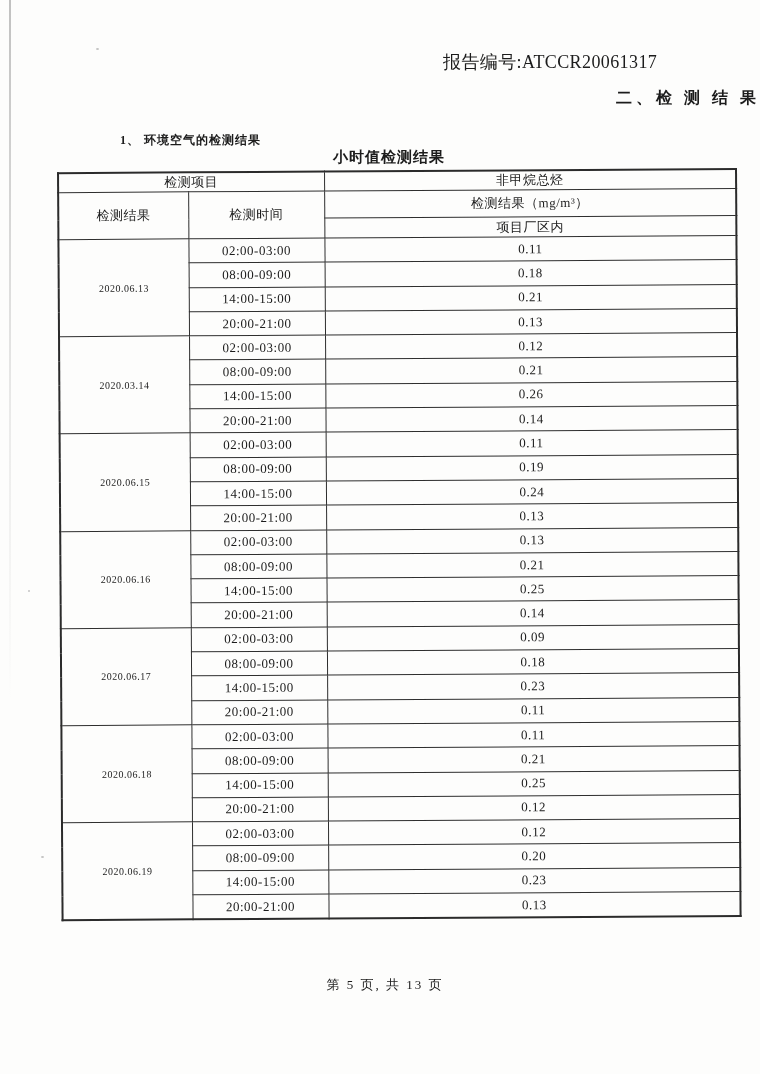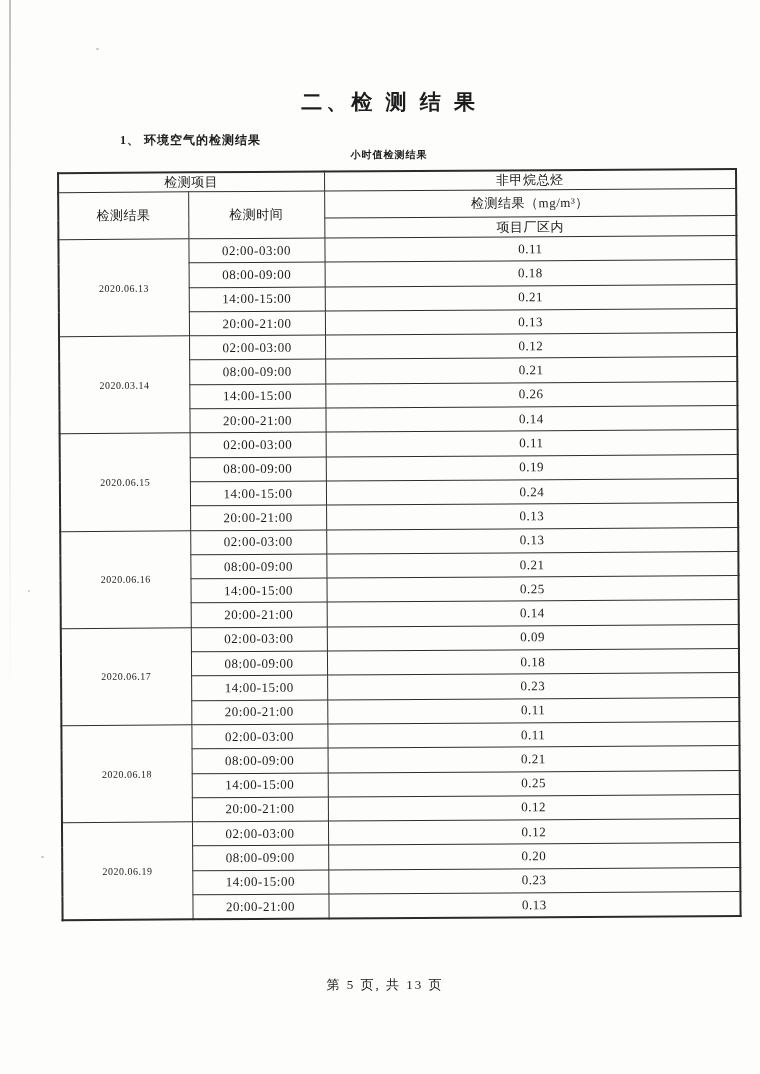--- a/index.html
+++ b/index.html
@@ -40,24 +40,24 @@
     top: 50px;
     font-size: 18px;
     letter-spacing: 0.4px;
     white-space: nowrap;
   }
   .section-title {
     position: absolute;
     left: 0;
     top: 88px;
     width: 100%;
-    text-align: center;
+    text-align: right;
     padding-left: 20px;
     box-sizing: border-box;
-    font-size: 21px;
+    font-size: 16px;
     font-weight: bold;
     letter-spacing: 4px;
     white-space: nowrap;
   }
   .subsection-title {
     position: absolute;
     left: 120px;
     top: 132px;
     font-size: 12px;
     font-weight: bold;
@@ -65,21 +65,21 @@
     white-space: nowrap;
   }
   .table-title {
     position: absolute;
     left: 0;
     top: 148px;
     width: 100%;
     text-align: center;
     padding-left: 18px;
     box-sizing: border-box;
-    font-size: 10px;
+    font-size: 15px;
     font-weight: bold;
     letter-spacing: 1px;
   }
 
   .results-table {
     position: absolute;
     left: 57px;
     top: 168px;
     width: 678px;
     border-collapse: collapse;
@@ -125,20 +125,21 @@
 </head>
 <body>
 
 <div class="page">
 
   <div class="scan-edge"></div>
   <div class="speck s1"></div>
   <div class="speck s2"></div>
   <div class="speck s3"></div>
 
+  <div class="report-no">报告编号:ATCCR20061317</div>
 
   <div class="section-title">二、检 测 结 果</div>
 
   <div class="subsection-title">1、 环境空气的检测结果</div>
 
   <div class="table-title">小时值检测结果</div>
 
   <table class="results-table">
     <colgroup>
       <col class="c-date">

